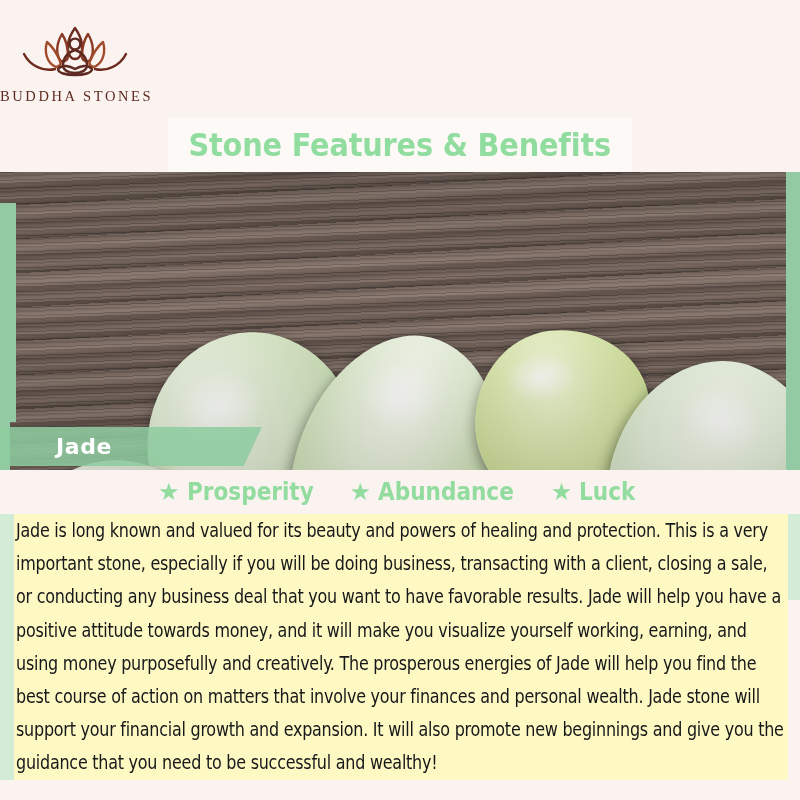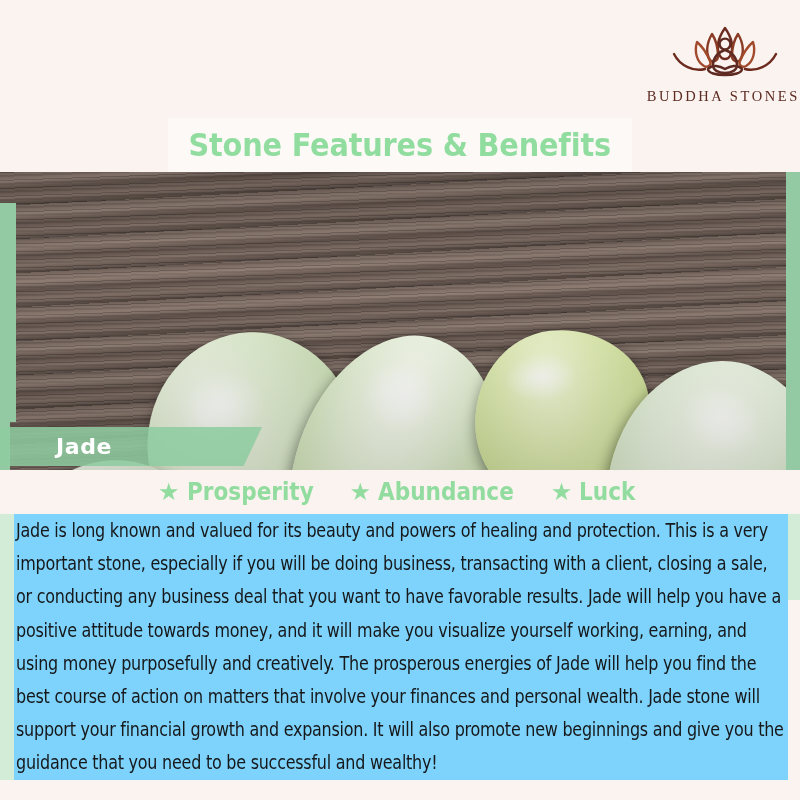--- a/index.html
+++ b/index.html
@@ -21,21 +21,21 @@
   }
 
   
   .header {
     position: absolute;
     left: 0; top: 0;
     width: 800px; height: 118px;
     background: #faf3ef;
     display: flex;
     flex-direction: column;
-    align-items: flex-end;
+    align-items: flex-start;
     justify-content: flex-start;
     z-index: 6;
   }
   .logo-mark {
     margin-top: 22px;
     width: 150px; height: 62px;
     display: block;
   }
   .brand-name {
     margin-top: 4px;
@@ -256,21 +256,21 @@
     transform-origin: left center;
     line-height: 1;
     white-space: nowrap;
   }
 
   
   .body-wrap {
     position: absolute;
     left: 14px; top: 514px;
     width: 774px; height: 266px;
-    background: #7dd3fc;
+    background: #fef9c3;
     z-index: 5;
     padding: 0 2px;
   }
   .body-text {
     font-family: "DejaVu Sans Condensed", "DejaVu Sans", sans-serif;
     font-size: 18.6px;
     line-height: 33.2px;
     color: #16181a;
     text-align: left;
     transform: scaleX(0.955);

